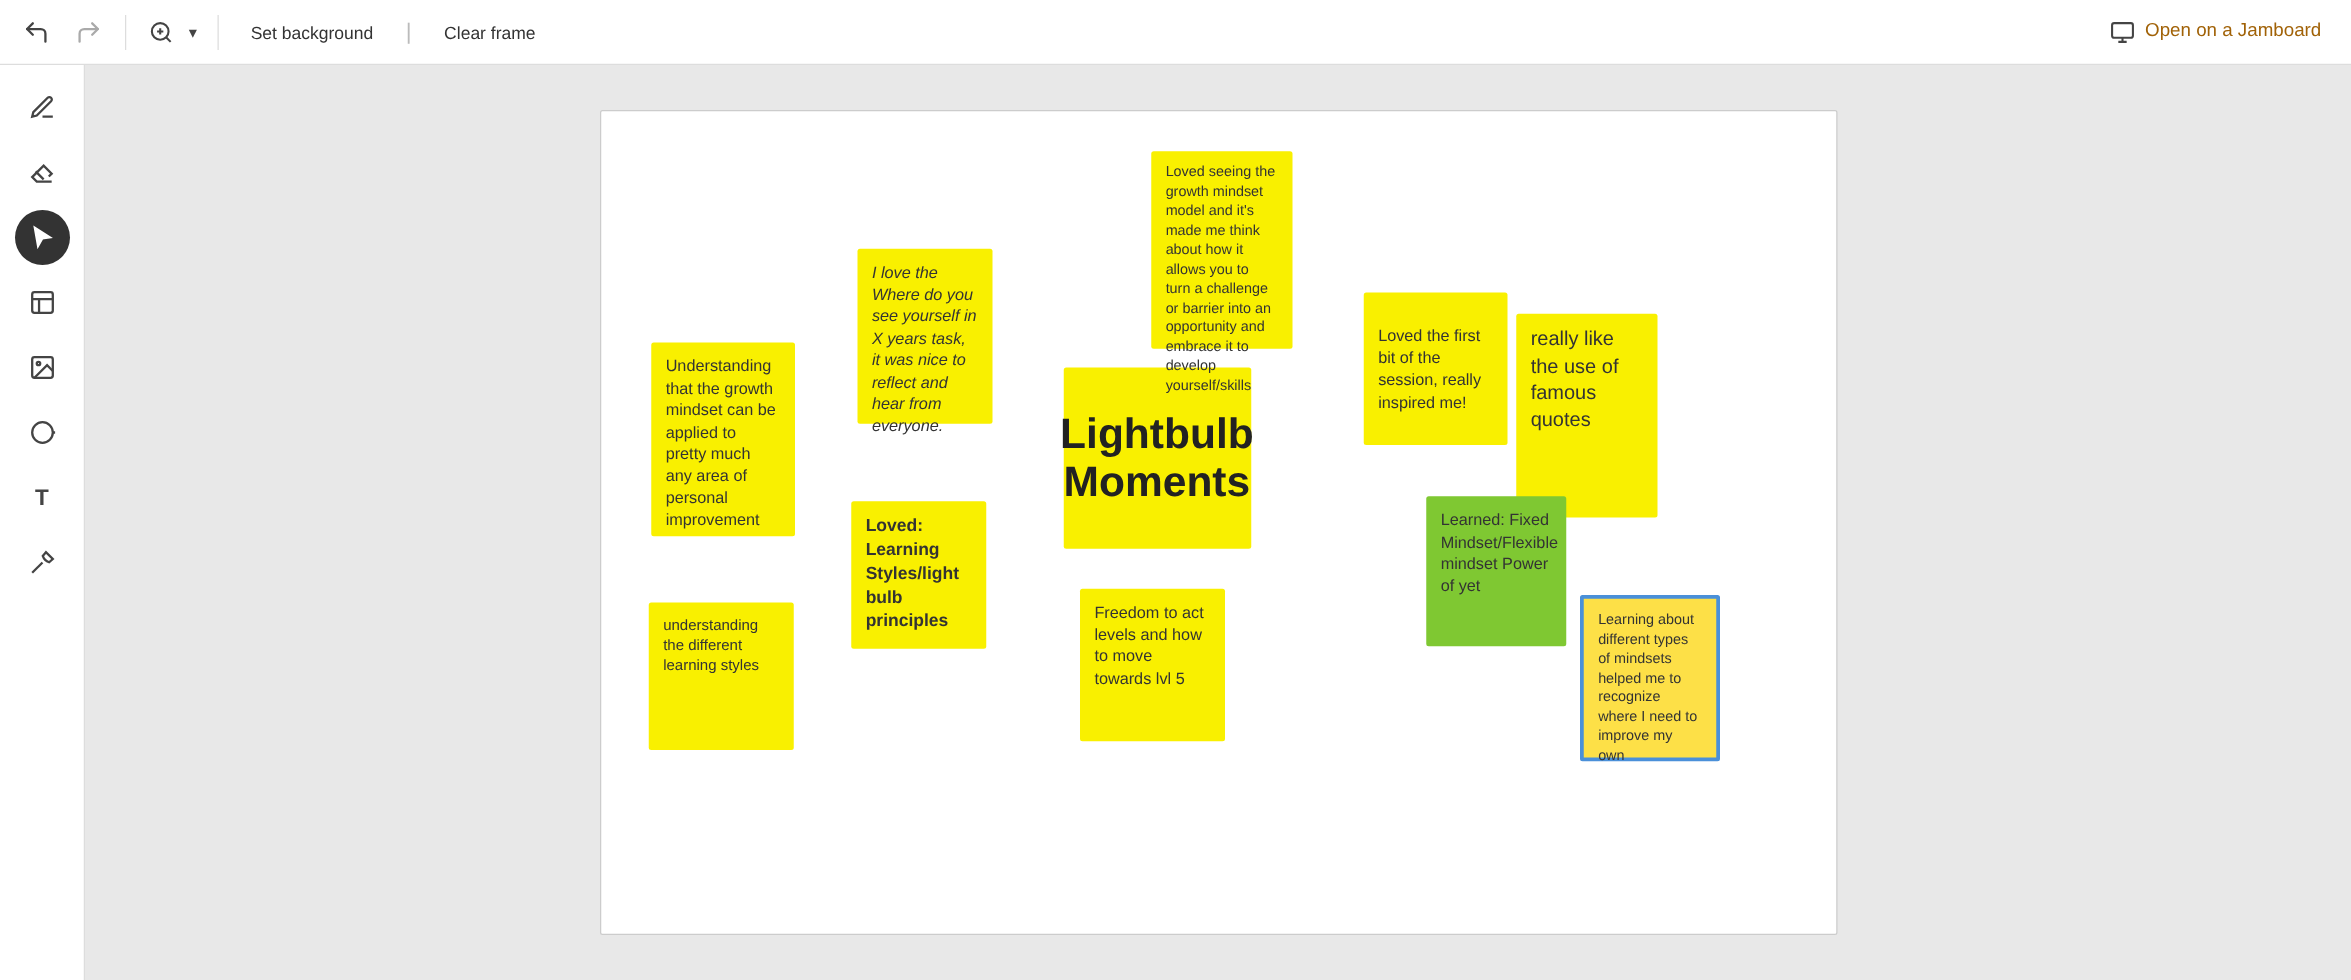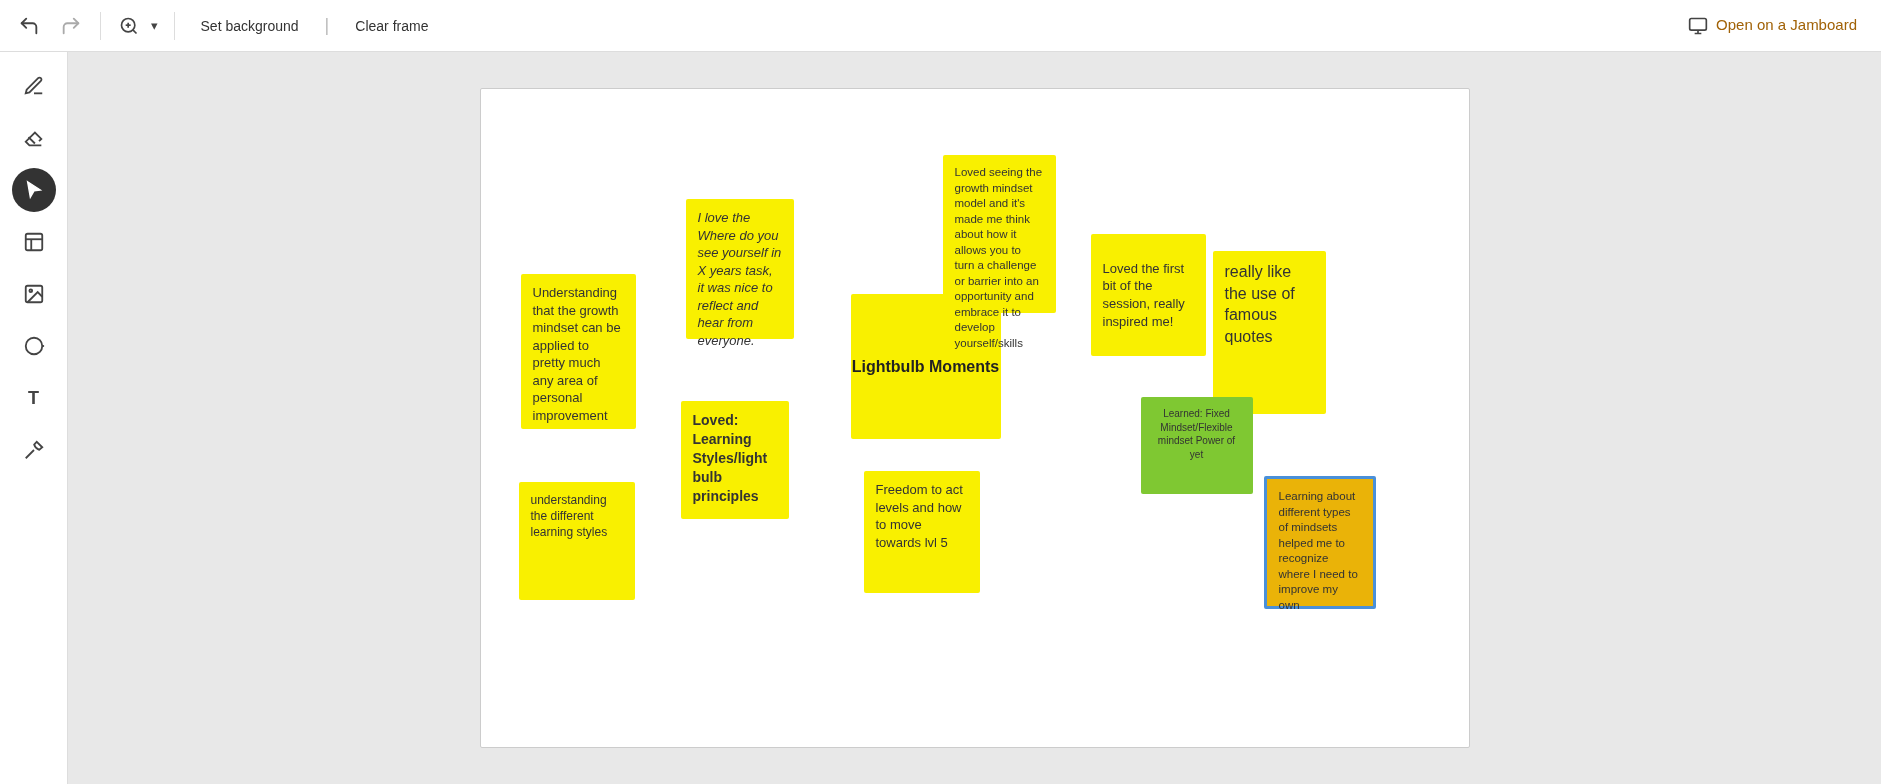--- a/index.html
+++ b/index.html
@@ -141,33 +141,33 @@
       line-height: 1.35;
       color: #333;
       border-radius: 2px;
       display: flex;
       align-items: flex-start;
     }
 
     .sticky-yellow { background: #f9f000; }
     .sticky-green { background: #7fc832; }
     .sticky-blue-outline {
-      background: #eab308;
+      background: #fde047;
       border: 3px solid #4a90d9;
     }
 
     
     .sticky-title {
       position: absolute;
       background: #f9f000;
       display: flex;
       align-items: center;
       justify-content: center;
       text-align: center;
-      font-size: 16px;
+      font-size: 34px;
       font-weight: 900;
       color: #222;
       border-radius: 2px;
     }
   </style>
 </head>
 <body>
 
 <div class="toolbar">
   <button class="toolbar-btn">
@@ -265,37 +265,37 @@
       </div>
 
       <div class="sticky sticky-yellow" style="left:40px; top:185px; width:115px; height:155px;">
         <span>Understanding that the growth mindset can be applied to pretty much any area of personal improvement</span>
       </div>
 
       <div class="sticky sticky-yellow" style="left:205px; top:110px; width:108px; height:140px;font-style:italic;">
         <span>I love the Where do you see yourself in X years task, it was nice to reflect and hear from everyone.</span>
       </div>
 
-      <div class="sticky sticky-yellow" style="left:462px; top:32px; width:113px; height:158px; font-size:11.5px;margin-top:34px;">
+      <div class="sticky sticky-yellow" style="left:440px; top:32px; width:113px; height:158px; font-size:11.5px;">
         <span>Loved seeing the growth mindset model and it's made me think about how it allows you to turn a challenge or barrier into an opportunity and embrace it to develop yourself/skills</span>
       </div>
 
       <div class="sticky sticky-yellow" style="left:610px; top:145px; width:115px; height:122px;align-items:center;">
         <span>Loved the first bit of the session, really inspired me!</span>
       </div>
 
       <div class="sticky sticky-yellow" style="left:732px; top:162px; width:113px; height:163px; font-size:16px; font-weight:400;">
         <span>really like the use of famous quotes</span>
       </div>
 
       <div class="sticky sticky-yellow" style="left:200px; top:312px; width:108px; height:118px; font-size:14px; font-weight:700;">
         <span>Loved: Learning Styles/light bulb principles</span>
       </div>
 
-      <div class="sticky sticky-green" style="left:660px; top:308px; width:112px; height:97px; font-size:10px;text-align:center;">
+      <div class="sticky sticky-green" style="left:660px; top:308px; width:112px; height:120px; font-size:13px;">
         <span>Learned: Fixed Mindset/Flexible mindset Power of yet</span>
       </div>
 
       <div class="sticky sticky-yellow" style="left:38px; top:393px; width:116px; height:118px; font-size:12px;">
         <span>understanding the different learning styles</span>
       </div>
 
       <div class="sticky sticky-yellow" style="left:383px; top:382px; width:116px; height:122px; font-size:13px; font-weight:400;">
         <span>Freedom to act levels and how to move towards lvl 5</span>
       </div>

